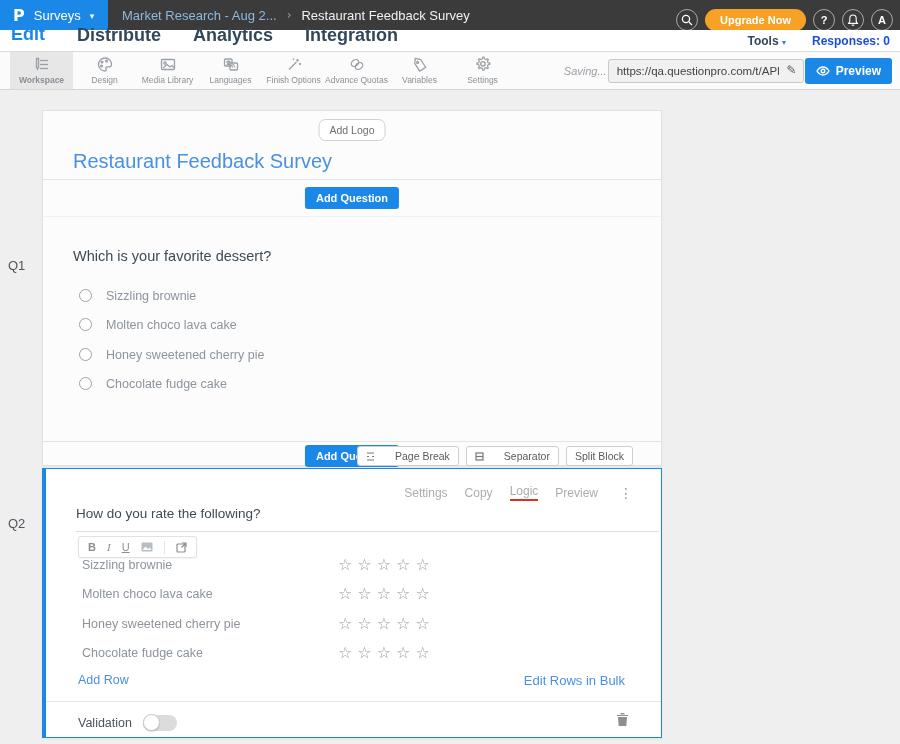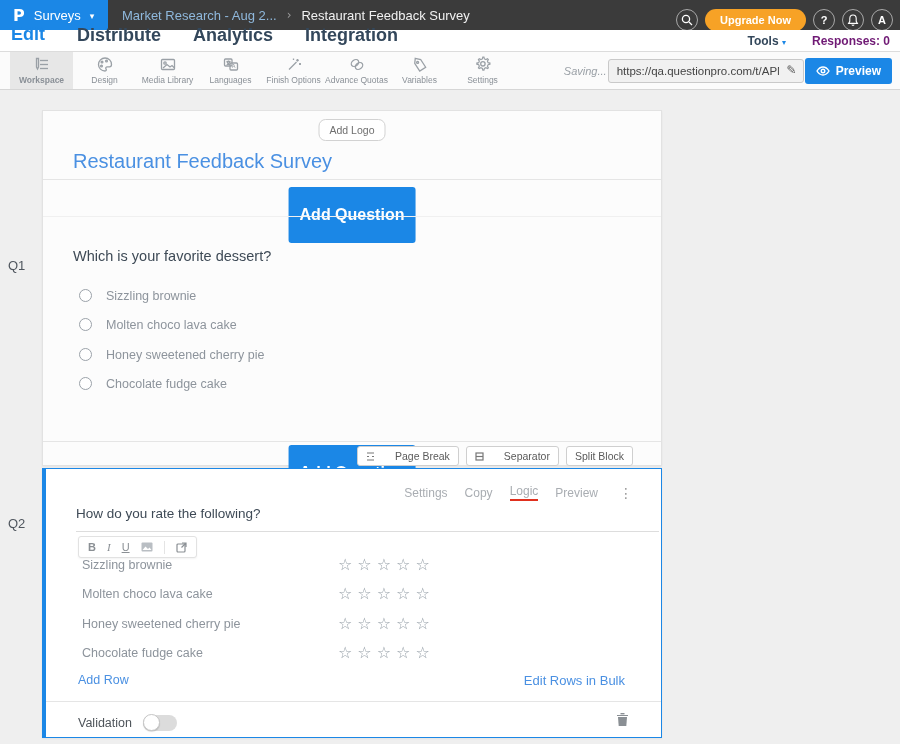--- a/index.html
+++ b/index.html
@@ -29,21 +29,21 @@
 
   
   .subnav { width:900px; height:22px; background:#fff; border-bottom:1px solid #dcdcdc;
             display:flex; align-items:center; padding:0 10px; position:relative; }
   .subnav-item { font-size:18px; font-weight:bold; color:#33475b; margin-right:30px;
                  cursor:pointer; padding:2px 1px 13px; }
   .subnav-item.active { color:#1b87e6; border-bottom:2px solid #1b87e6; }
   .subnav-right { position:absolute; right:10px; display:flex; align-items:center; gap:26px; }
   .tools-label { font-size:12px; font-weight:bold; color:#33475b; cursor:pointer; }
   .tools-label .caret { font-size:8px; color:#1b87e6; }
-  .responses-label { font-size:12px; font-weight:bold; color:#701a75; }
+  .responses-label { font-size:12px; font-weight:bold; color:#1d4ed8; }
 
   
   .icon-toolbar { width:900px; height:38px; background:#fbfbfb; border-bottom:1px solid #d6d6d6;
                   display:flex; align-items:stretch; padding-left:10px; position:relative; }
   .tb-item { width:63px; display:flex; flex-direction:column; align-items:center;
              justify-content:center; gap:2px; cursor:pointer; }
   .tb-item.active { background:#e7e7e7;font-weight:bold; }
   .tb-item svg { stroke:#9aa0a6; fill:none; stroke-width:1.3; }
   .tb-label { font-size:8.5px; color:#8a9097; white-space:nowrap; }
   .tb-right { position:absolute; right:8px; top:0; height:38px; display:flex;
@@ -67,22 +67,22 @@
           border:1px solid #e2e2e2; box-shadow:0 1px 2px rgba(0,0,0,0.05); }
   .card1 { top:20px; height:356px; }
   .divider { position:absolute; left:0; right:0; border-top:1px solid #e5e5e5; }
 
   .add-logo-btn { position:absolute; top:8px; left:50%; transform:translateX(-50%);
                   background:#fff; border:1px solid #d2d2d2; border-radius:7px;
                   font-size:10.5px; color:#6f6f6f; padding:4px 10px; cursor:pointer; }
   .survey-title { position:absolute; top:39px; left:30px; font-size:20px; color:#4a90e2;
                   font-weight:normal; }
   .add-q-btn { position:absolute; left:50%; transform:translateX(-50%); background:#1b87e6;
-               border:none; border-radius:3px; color:#fff; font-size:16px; font-weight:bold;
-               padding:19px 11px; cursor:pointer; }
+               border:none; border-radius:3px; color:#fff; font-size:11px; font-weight:bold;
+               padding:5px 11px; cursor:pointer; }
   .q1-text { position:absolute; left:30px; top:137px; font-size:14.5px; color:#3e4a56;
              font-weight:500; }
   .option-row { position:absolute; left:36px; display:flex; align-items:center; gap:14px; height:15px; }
   .radio { width:13px; height:13px; border:1.5px solid #9ba2a9; border-radius:50%;
            background:#fff; cursor:pointer; flex:none; }
   .option-label { font-size:12.5px; color:#8d949c; }
 
   .block-actions { position:absolute; right:28px; top:335px; display:flex; gap:7px; }
   .block-btn { background:#fff; border:1px solid #cfcfcf; border-radius:3px; font-size:10.5px;
                color:#5a5a5a; padding:3px 8px; display:flex; align-items:center; gap:20px;

